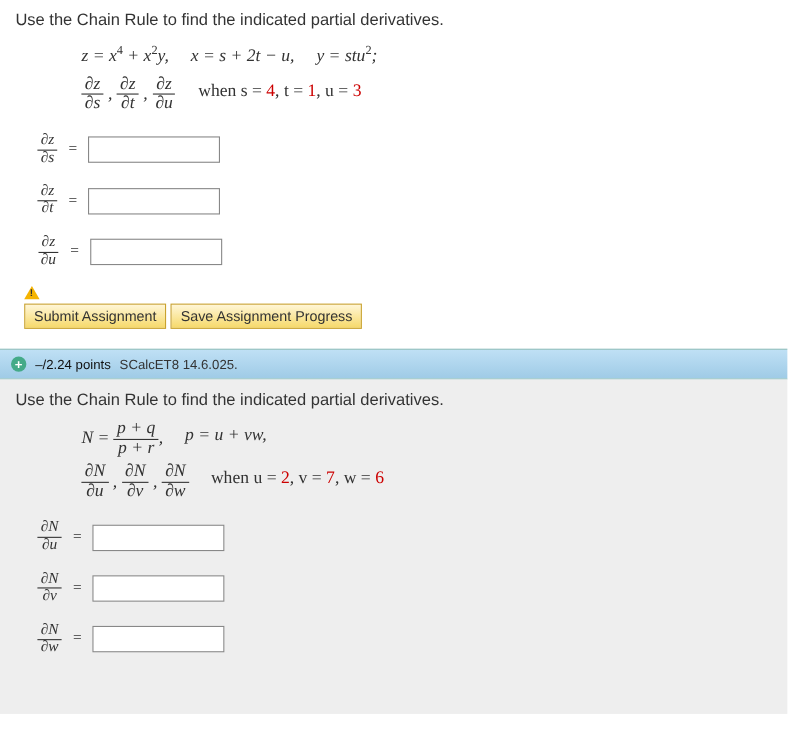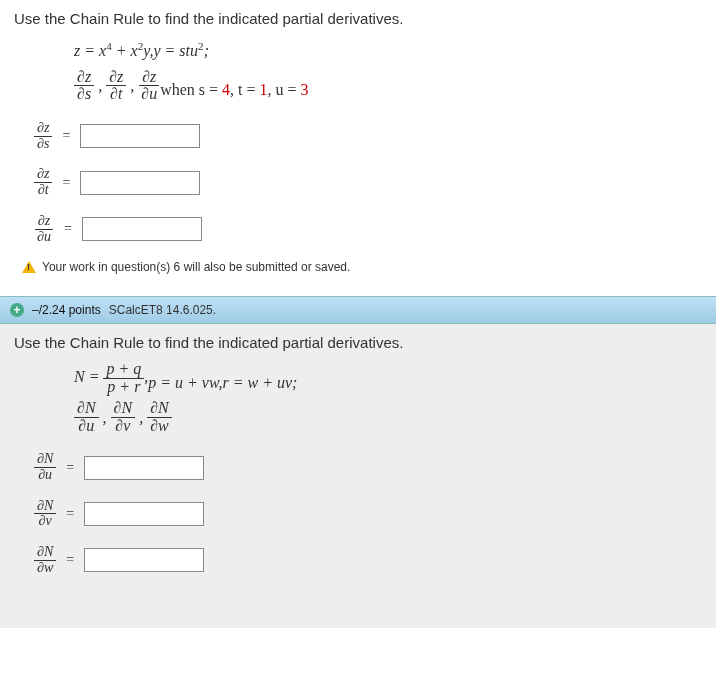--- a/index.html
+++ b/index.html
@@ -1,20 +1,20 @@
 <!DOCTYPE html>
 <html><head>
 <meta charset="utf-8">
 <style>
   * { box-sizing: border-box; margin: 0; padding: 0; }
   body { font-family: Arial, Helvetica, sans-serif; font-size: 14px; color: #333; width: 716px; background: #fff; }
   .q-block { padding: 10px 28px 18px 14px; }
   .prompt { margin-bottom: 10px; font-size: 15px; }
   .math-block { margin-left: 60px; font-family: 'Times New Roman', serif; font-size: 16px; font-style: italic; line-height: 1.7; }
-  .math-row { display: flex; align-items: flex-end; flex-wrap: wrap; }
+  .math-row { display: flex; align-items: flex-start; gap: 20px; flex-wrap: wrap; }
   .eq { white-space: nowrap; }
   sup { font-size: 0.7em; vertical-align: super; font-style: normal; }
   .frac { display: inline-flex; flex-direction: column; align-items: center; vertical-align: middle; font-style: italic; line-height: 1.05; }
   .frac .num { border-bottom: 1px solid #333; padding: 0 3px; }
   .frac .den { padding: 0 3px; }
   .partial-row { display: flex; align-items: center; gap: 4px; }
   .num-red { color: #c00; font-style: normal; }
   .answer-list { margin: 18px 0 0 20px; }
   .answer-row { display: flex; align-items: center; gap: 10px; margin-bottom: 16px; font-family: 'Times New Roman', serif; font-style: italic; }
   .answer-row .eqsign { font-style: normal; }
@@ -32,20 +32,21 @@
   .q2-wrap { background: #eee; padding-bottom: 18px; }
 </style>
 </head>
 <body>
 
 <div class="q-block">
   <div class="prompt">Use the Chain Rule to find the indicated partial derivatives.</div>
   <div class="math-block">
     <div class="math-row">
       <span class="eq"><i>z</i> = <i>x</i><sup>4</sup> + <i>x</i><sup>2</sup><i>y</i>,</span>
+      <span class="eq">x = s + 2t − u,</span>
       <span class="eq"><i>y</i> = <i>stu</i><sup>2</sup>;</span>
     </div>
     <div class="math-row" style="margin-top:4px;">
       <span class="partial-row">
         <span class="frac">
             <span class="num">∂z</span>
             <span class="den">∂s</span>
           </span>,
         <span class="frac">
             <span class="num">∂z</span>
@@ -84,21 +85,24 @@
           <span class="num">∂z</span>
           <span class="den">∂u</span>
         </span>
       <span class="eqsign">=</span>
       <input class="answer-input" style="">
     </div>
   </div>
 
   <div class="warning-line">
     <span class="warn-icon"></span>
-    <span>Your work in question(s) 6 will also be submitted or saved.</span>
+  </div>
+  <div class="btn-row">
+    <button class="grad-btn">Submit Assignment</button>
+    <button class="grad-btn">Save Assignment Progress</button>
   </div>
 </div>
 
 <div class="q-header">
   <span class="plus-icon">+</span>
   <span class="pts neg-pts">–/2.24 points</span>
   <span class="src">SCalcET8 14.6.025.</span>
 </div>
 
 <div class="q2-wrap">
@@ -107,36 +111,38 @@
     <div class="math-block">
       <div class="math-row">
         <span class="eq">
           <span>N =</span>
           <span class="frac">
               <span class="num">p + q</span>
               <span class="den">p + r</span>
             </span><span>,</span>
         </span>
         <span class="eq">p = u + vw,</span>
-        <span class="eq">r = w + uv;</span>
       </div>
       <div class="math-row" style="margin-top:4px;">
         <span class="partial-row">
           <span class="frac">
               <span class="num">∂N</span>
               <span class="den">∂u</span>
             </span>,
           <span class="frac">
               <span class="num">∂N</span>
               <span class="den">∂v</span>
             </span>,
           <span class="frac">
               <span class="num">∂N</span>
               <span class="den">∂w</span>
             </span>
+        </span>
+        <span class="eq" style="font-style:normal;">
+          <span>when u = </span><span class="num-red">2</span><span>, v = </span><span class="num-red">7</span><span>, w = </span><span class="num-red">6</span>
         </span>
       </div>
     </div>
 
     <div class="answer-list">
       <div class="answer-row">
         <span class="frac">
             <span class="num">∂N</span>
             <span class="den">∂u</span>
           </span>

